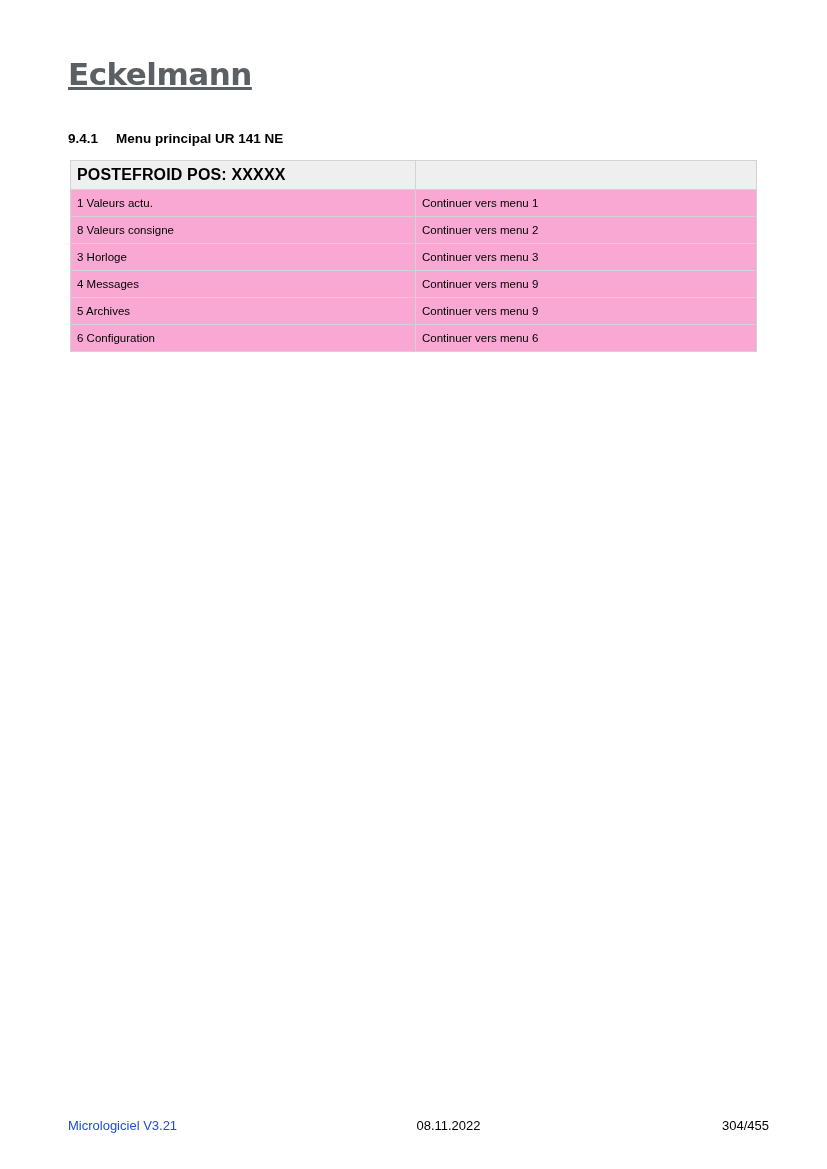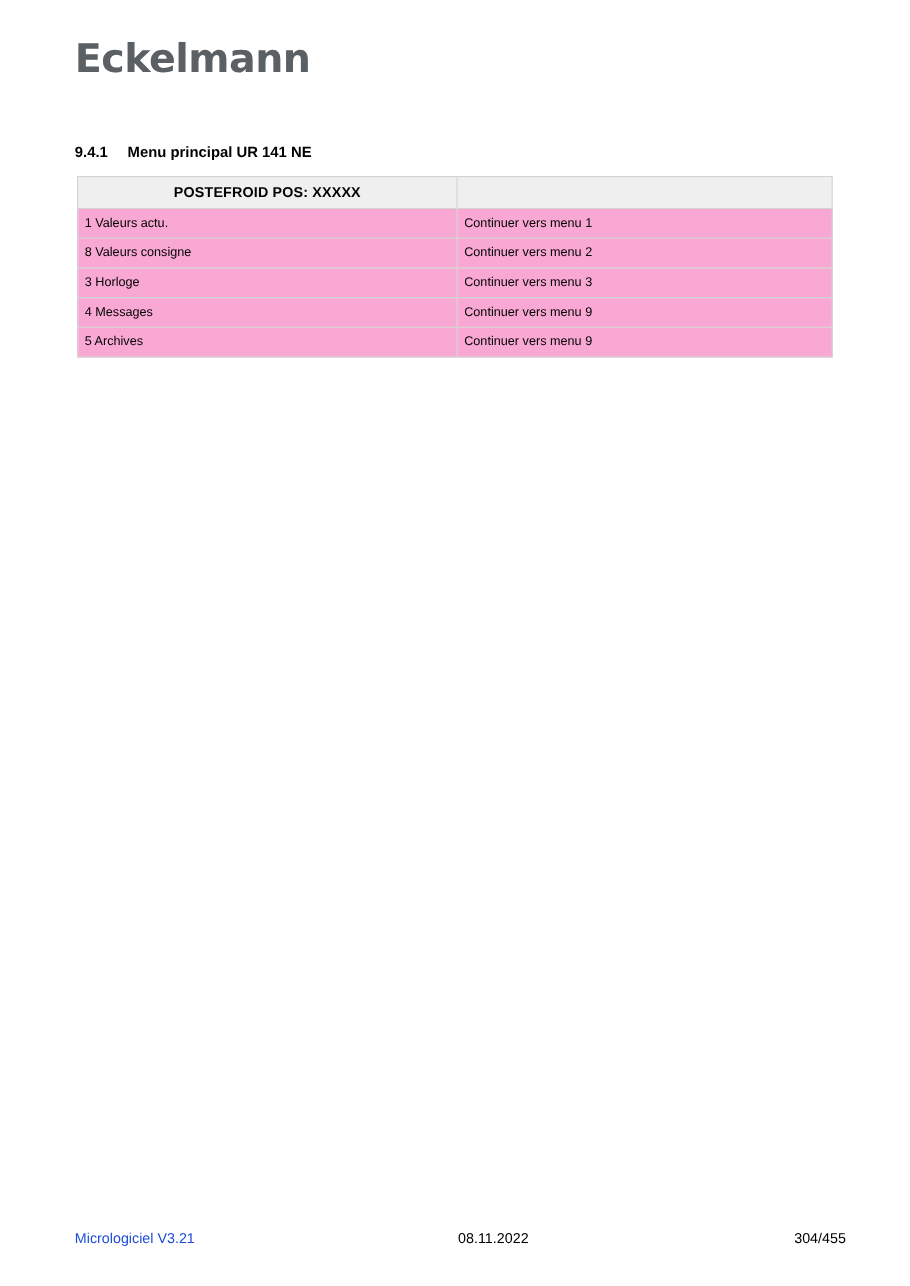--- a/index.html
+++ b/index.html
@@ -19,26 +19,27 @@
   .page {
     position: relative;
     width: 827px;
     height: 1169px;
     box-sizing: border-box;
   }
 
   .logo {
     position: absolute;
     left: 68px;
-    top: 33px;
+    top: 56px;
     font-family: "DejaVu Sans", sans-serif;
-    font-size: 36px;
+    font-size: 31px;
     font-weight: bold;
     letter-spacing: -0.5px;
     color: #5a6063;
+    text-decoration: underline;
   }
 
   .section-heading {
     position: absolute;
     left: 68px;
     top: 131px;
     width: 700px;
     font-size: 13.5px;
     font-weight: bold;
     color: #000000;
@@ -68,22 +69,22 @@
     padding: 6px 6px 6px 6px;
     font-size: 11.5px;
     line-height: 14px;
     vertical-align: middle;
     height: 14px;
   }
 
   table.menu-table th {
     background: #efefef;
     font-weight: bold;
-    font-size: 13px;
-    text-align: center;
+    font-size: 16px;
+    text-align: left;
     letter-spacing: 0.15px;
     height: 16px;
   }
 
   table.menu-table col.c1 { width: 345px; }
   table.menu-table col.c2 { width: 341px; }
 
   table.menu-table td {
     background: #f9a8d4;
   }
@@ -159,20 +160,24 @@
           <td>Continuer vers menu 3</td>
         </tr>
         <tr>
           <td>4 Messages</td>
           <td>Continuer vers menu 9</td>
         </tr>
         <tr>
           <td>5 Archives</td>
           <td>Continuer vers menu 9</td>
         </tr>
+        <tr>
+          <td>6 Configuration</td>
+          <td>Continuer vers menu 6</td>
+        </tr>
       </tbody>
     </table>
   </div>
 
   <div class="footer">
     <div class="f-left">Micrologiciel V3.21</div>
     <div class="f-center">08.11.2022</div>
     <div class="f-right">304/455</div>
   </div>
 

